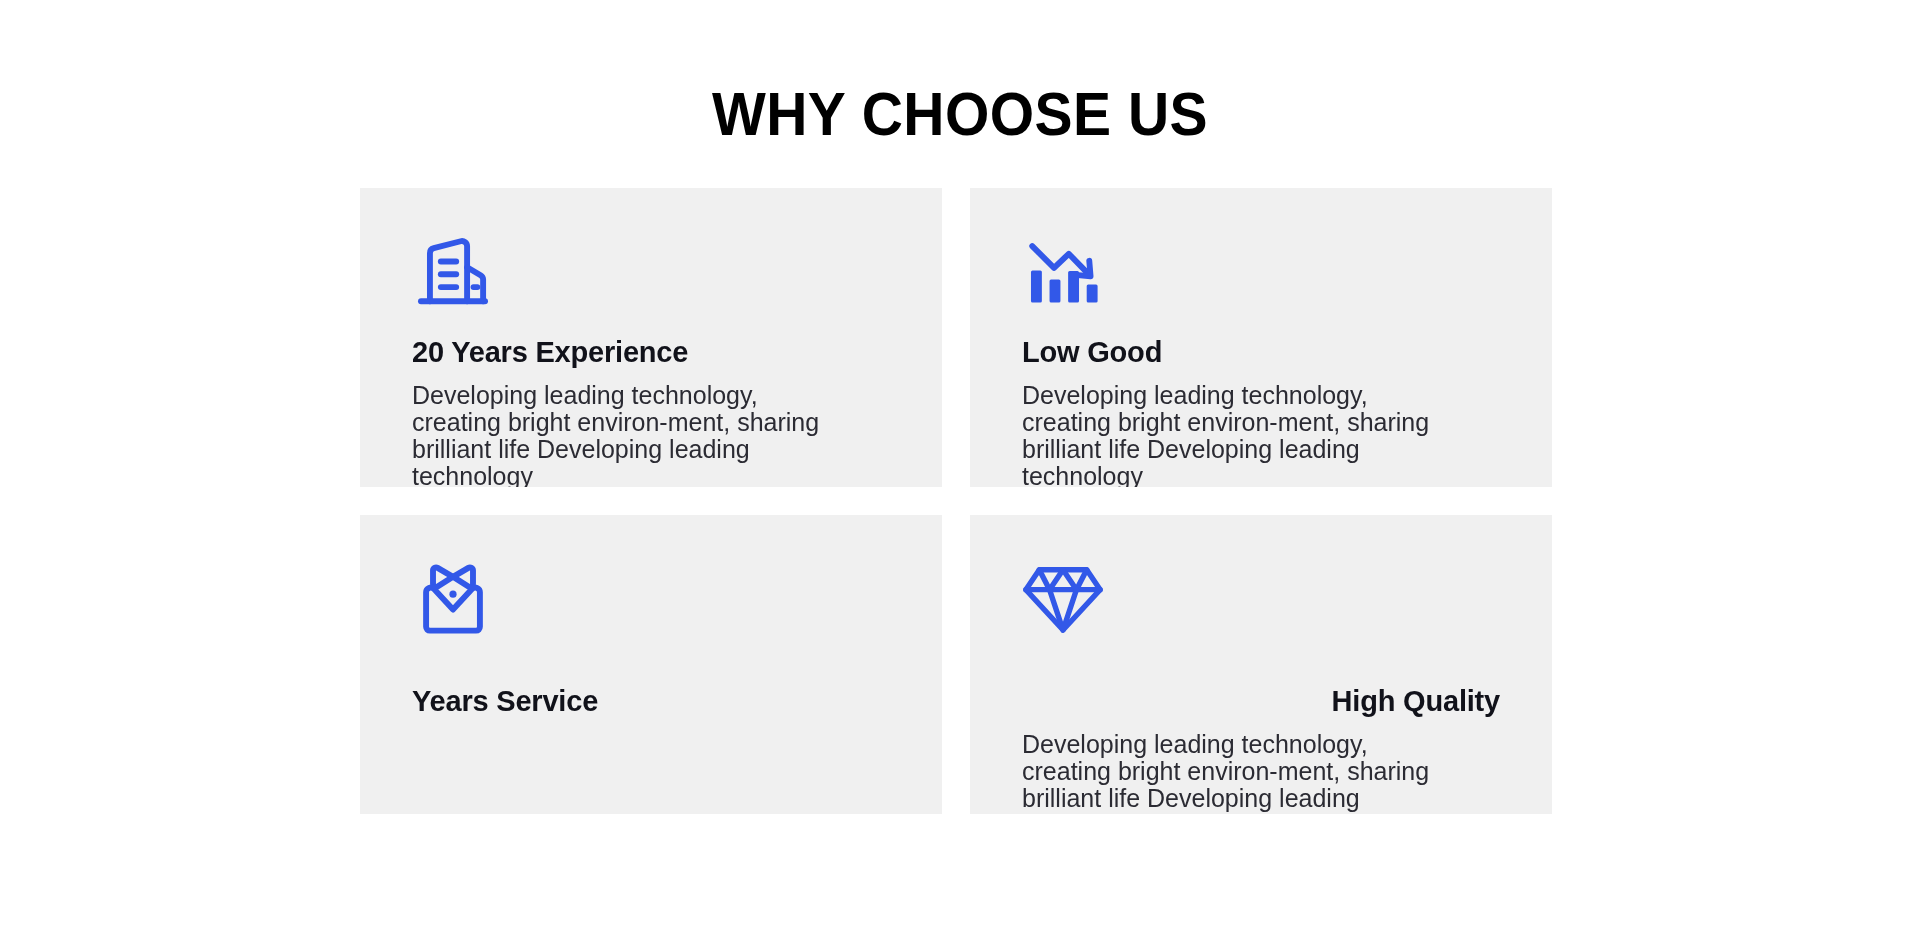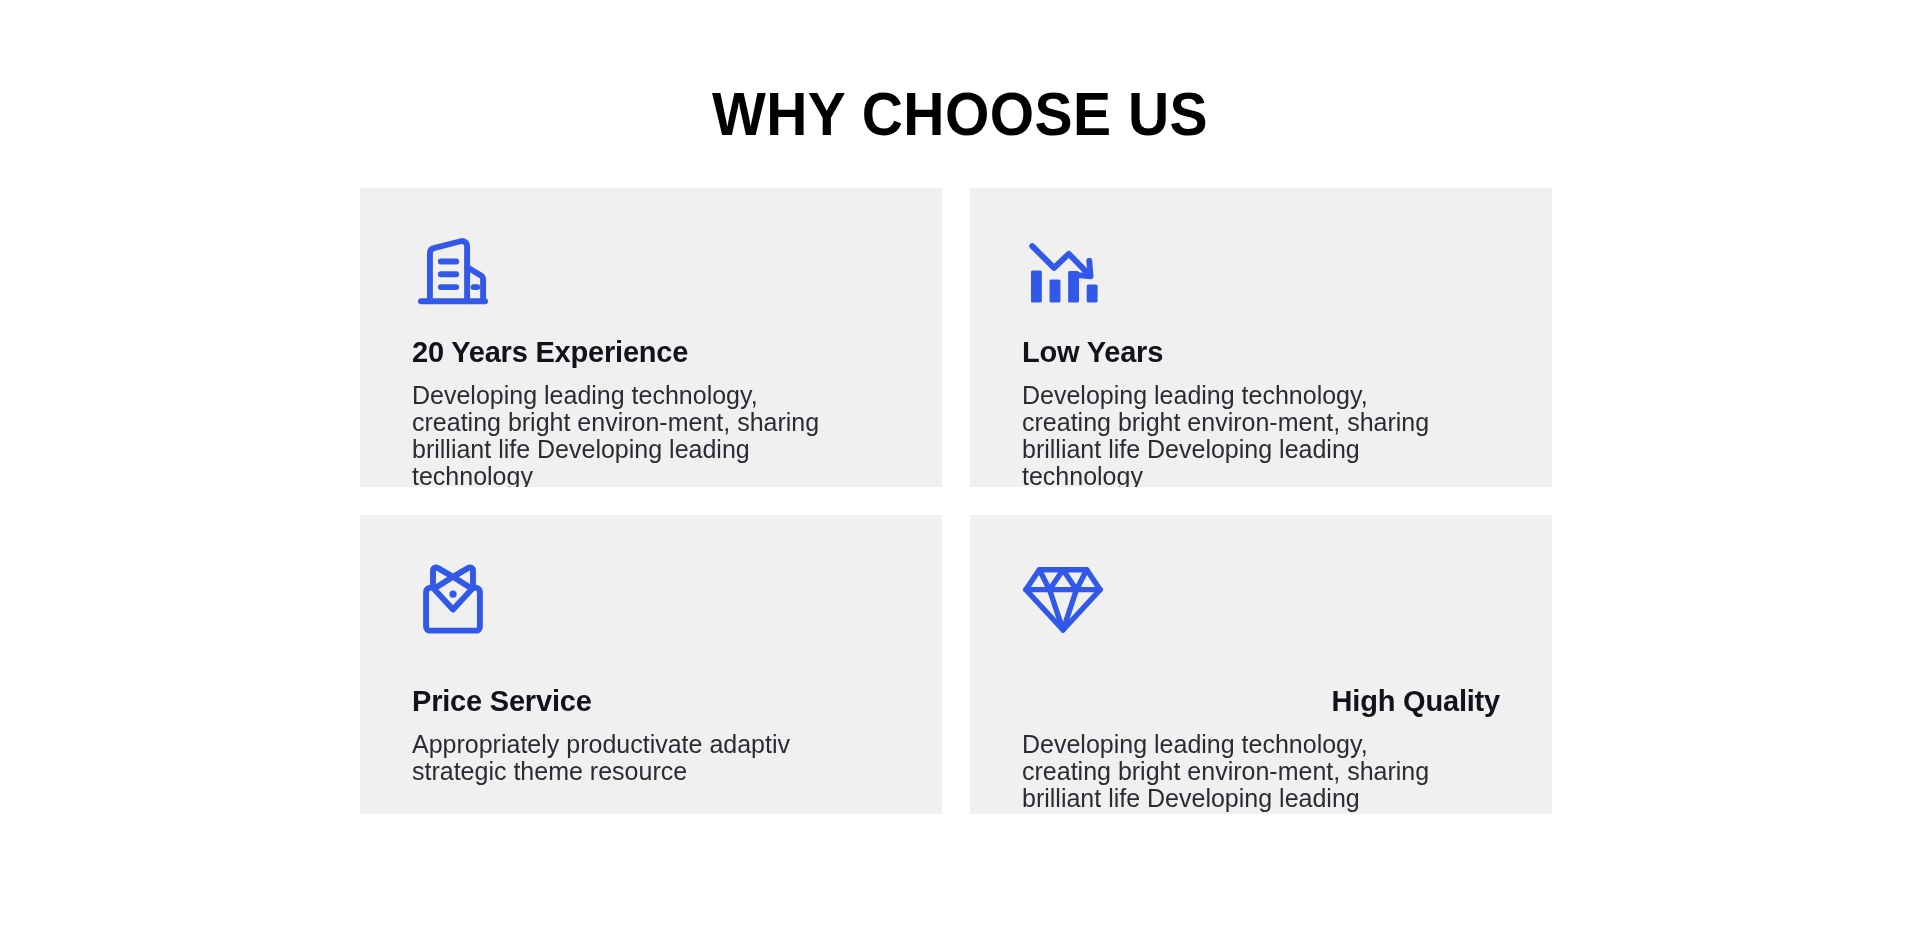--- a/index.html
+++ b/index.html
@@ -129,35 +129,34 @@
       <span class="card-icon" style="color: rgb(50, 88, 232);">
         <svg viewBox="0 0 64 64" fill="none" xmlns="http://www.w3.org/2000/svg" stroke="currentColor" stroke-width="4.6" stroke-linecap="round" stroke-linejoin="round">
           <path d="M8 11 L25 28 L36.5 17 L52.5 33.5"></path>
           <path d="M41.5 33.5 L53.5 34.5 L52.5 22.5"></path>
           <rect x="7" y="30" width="8.5" height="25" rx="1.2" fill="currentColor" stroke="none"></rect>
           <rect x="21.5" y="37" width="8.5" height="18" rx="1.2" fill="currentColor" stroke="none"></rect>
           <rect x="36" y="30.5" width="8.5" height="24.5" rx="1.2" fill="currentColor" stroke="none"></rect>
           <rect x="50.5" y="41" width="8.5" height="14" rx="1.2" fill="currentColor" stroke="none"></rect>
         </svg>
       </span>
-      <div class="card-title" style="color: rgb(17, 18, 26);">Low Years</div>
+      <div class="card-title" style="color: rgb(17, 18, 26);">Low Good</div>
       <div class="card-body" style="color: rgb(43, 43, 51);">Developing leading technology, creating bright environ-ment, sharing brilliant life Developing leading technology</div>
     </div>
 
     <div class="card row-2" style="background: rgb(240, 240, 240);">
       <span class="card-icon" style="color: rgb(50, 88, 232);">
         <svg viewBox="0 0 64 64" fill="none" xmlns="http://www.w3.org/2000/svg" stroke="currentColor" stroke-width="4.6" stroke-linecap="round" stroke-linejoin="round">
           <path d="M32 15.5 L20 8.5 a2.4 2.4 0 0 0-3.6 2.1 v10.3 a2.4 2.4 0 0 0 3.6 2.1 Z"></path>
           <path d="M32 15.5 L44 8.5 a2.4 2.4 0 0 1 3.6 2.1 v10.3 a2.4 2.4 0 0 1-3.6 2.1 Z"></path>
           <path d="M11 54.5 V27.5 a3.6 3.6 0 0 1 6.2-2.5 L32 41 l14.8-16 a3.6 3.6 0 0 1 6.2 2.5 v27 a3 3 0 0 1-3 3 H14 a3 3 0 0 1-3-3 Z"></path>
           <circle cx="32" cy="29" r="2.8" fill="currentColor" stroke="none"></circle>
         </svg>
       </span>
-      <div class="card-title" style="color: rgb(17, 18, 26);">Price Service</div>
-      <div class="card-body" style="color: rgb(43, 43, 51);">Appropriately productivate adaptiv strategic theme resource</div>
+      <div class="card-title" style="color: rgb(17, 18, 26);">Years Service</div>
     </div>
 
     <div class="card row-2" style="background: rgb(240, 240, 240);">
       <span class="card-icon" style="color: rgb(50, 88, 232);">
         <svg viewBox="0 0 64 64" fill="none" xmlns="http://www.w3.org/2000/svg" stroke="currentColor" stroke-width="4.2" stroke-linecap="round" stroke-linejoin="round">
           <path d="M13.5 10 H50.5 L61 25.5 L32 57 L3 25.5 Z"></path>
           <line x1="3" y1="25.5" x2="61" y2="25.5"></line>
           <path d="M13.5 10 L21.5 25.5 L32 57 L42.5 25.5 L50.5 10"></path>
           <line x1="32" y1="10" x2="21.5" y2="25.5"></line>
           <line x1="32" y1="10" x2="42.5" y2="25.5"></line>

